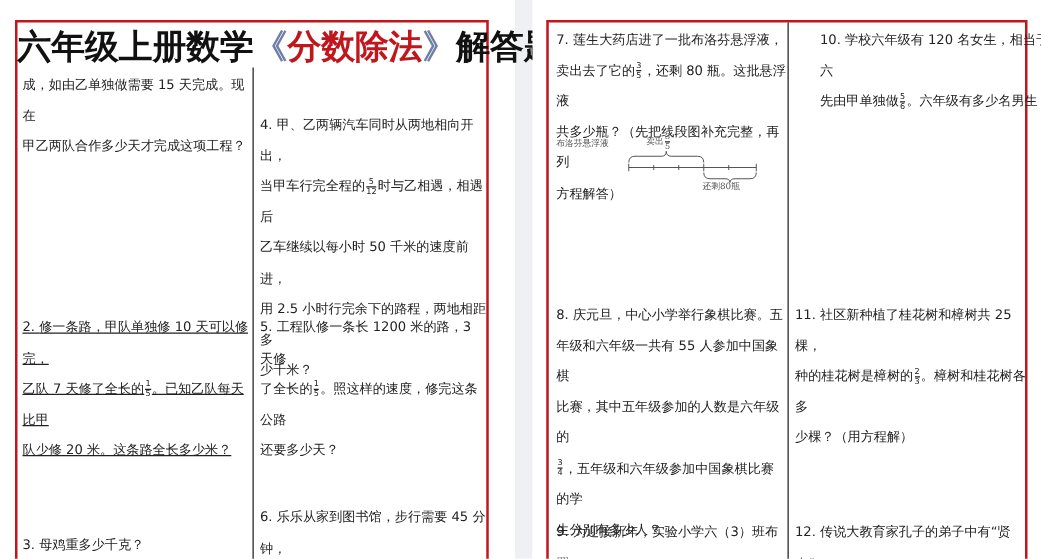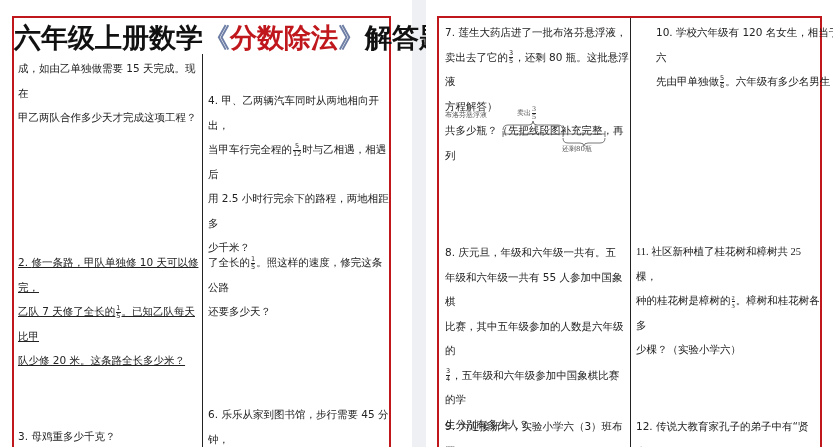--- a/index.html
+++ b/index.html
@@ -66,86 +66,88 @@
       <div>队少修 20 米。这条路全长多少米？</div>
     </div>
 
     <div class="q" style="left:4px; top:406px; width:182px;">
       <div><span>3.</span> <span>母鸡重多少千克？</span></div>
     </div>
 
     <div class="q" style="left:194px; top:38px; width:182px;margin-top:32px;">
       <div><span>4.</span> <span>甲、乙两辆汽车同时从两地相向开出，</span></div>
       <div><span>当甲车行完全程的</span><span class="frac"><span class="num">5</span><span>12</span></span><span>时与乙相遇，相遇后</span></div>
+      <div>乙车继续以每小时 50 千米的速度前进，</div>
       <div>用 2.5 小时行完余下的路程，两地相距多</div>
       <div>少千米？</div>
     </div>
 
     <div class="q" style="left:194px; top:232px; width:182px;">
+      <div><span>5.</span> <span>工程队修一条长 1200 米的路，3 天修</span></div>
       <div><span>了全长的</span><span class="frac"><span class="num">1</span><span>5</span></span><span>。照这样的速度，修完这条公路</span></div>
       <div>还要多少天？</div>
     </div>
 
     <div class="q" style="left:194px; top:384px; width:182px;">
       <div><span>6.</span> <span>乐乐从家到图书馆，步行需要 45 分钟，</span></div>
 
     </div>
   </div>
 </div>
 
 <div class="page right">
   <div class="frame">
     <div class="vline" style="left:191px; top:0; height:440px;"></div>
 
     <div class="q" style="left:6px; top:2px; width:184px;">
       <div><span>7.</span> <span>莲生大药店进了一批布洛芬悬浮液，</span></div>
       <div><span>卖出去了它的</span><span class="frac"><span class="num">3</span><span>5</span></span><span>，还剩 80 瓶。这批悬浮液</span></div>
+      <div>共多少瓶？（先把线段图补充完整，再列</div>
       <div>方程解答）</div>
-      <div>共多少瓶？（先把线段图补充完整，再列</div>
     </div>
 
     <div class="diagram">
       <span class="lbl" style="left:0; top:4px;">布洛芬悬浮液</span>
       <span class="lbl" style="left:72px; top:0;"><span>卖出</span><span class="frac"><span class="num">3</span><span>5</span></span></span>
       <span class="lbl" style="left:117px; top:38px;">还剩80瓶</span>
       <svg width="190" height="50" style="position:absolute;left:0;top:0;">
         <line x1="58" y1="28" x2="160" y2="28" stroke="#555" stroke-width="0.8"></line>
         <line x1="58" y1="25" x2="58" y2="31" stroke="#555" stroke-width="0.8"></line>
         <line x1="78" y1="26" x2="78" y2="30" stroke="#555" stroke-width="0.8"></line>
         <line x1="98" y1="26" x2="98" y2="30" stroke="#555" stroke-width="0.8"></line>
         <line x1="118" y1="25" x2="118" y2="31" stroke="#555" stroke-width="0.8"></line>
         <line x1="138" y1="26" x2="138" y2="30" stroke="#555" stroke-width="0.8"></line>
         <line x1="160" y1="25" x2="160" y2="31" stroke="#555" stroke-width="0.8"></line>
         <path d="M58 24 Q58 19 63 19 L84 19 Q88 19 88 15 Q88 19 92 19 L113 19 Q118 19 118 24" fill="none" stroke="#555" stroke-width="0.8"></path>
         <path d="M118 32 Q118 37 123 37 L135 37 Q139 37 139 40 Q139 37 143 37 L155 37 Q160 37 160 32" fill="none" stroke="#555" stroke-width="0.8"></path>
       </svg>
     </div>
 
     <div class="q" style="left:6px; top:222px; width:184px;">
-      <div><span>8.</span> <span>庆元旦，年级和六年级一共有。五</span></div>
+      <div><span>8.</span> <span>庆元旦，中心小学举行象棋比赛。五</span></div>
       <div>年级和六年级一共有 55 人参加中国象棋</div>
       <div>比赛，其中五年级参加的人数是六年级的</div>
       <div><span class="frac"><span class="num">3</span><span>4</span></span><span>，五年级和六年级参加中国象棋比赛的学</span></div>
       <div>生分别有多少人？</div>
     </div>
 
     <div class="q" style="left:6px; top:396px; width:184px;">
       <div><span>9.</span> <span>为迎接新年，实验小学六（3）班布置</span></div>
 
     </div>
 
     <div class="q" style="left:197px; top:2px; width:186px;margin-left:20px;">
       <div><span>10.</span> <span>学校六年级有 120 名女生，相当于六</span></div>
       <div><span>先由甲单独做</span><span class="frac"><span class="num">5</span><span>6</span></span><span>。六年级有多少名男生？</span></div>
     </div>
 
-    <div class="q" style="left:197px; top:222px; width:186px;font-family:Liberation Serif, serif;">
+    <div class="q" style="left:197px; top:222px; width:186px;">
       <div><span>11.</span> <span>社区新种植了桂花树和樟树共 25 棵，</span></div>
       <div><span>种的桂花树是樟树的</span><span class="frac"><span class="num">2</span><span>3</span></span><span>。樟树和桂花树各多</span></div>
-      <div>少棵？（实验小学六）</div>
+      <div>少棵？（用方程解）</div>
     </div>
 
     <div class="q" style="left:197px; top:396px; width:186px;">
       <div><span>12.</span> <span>传说大教育家孔子的弟子中有“贤人”</span></div>
 
     </div>
   </div>
 </div>
 
 </body></html>

